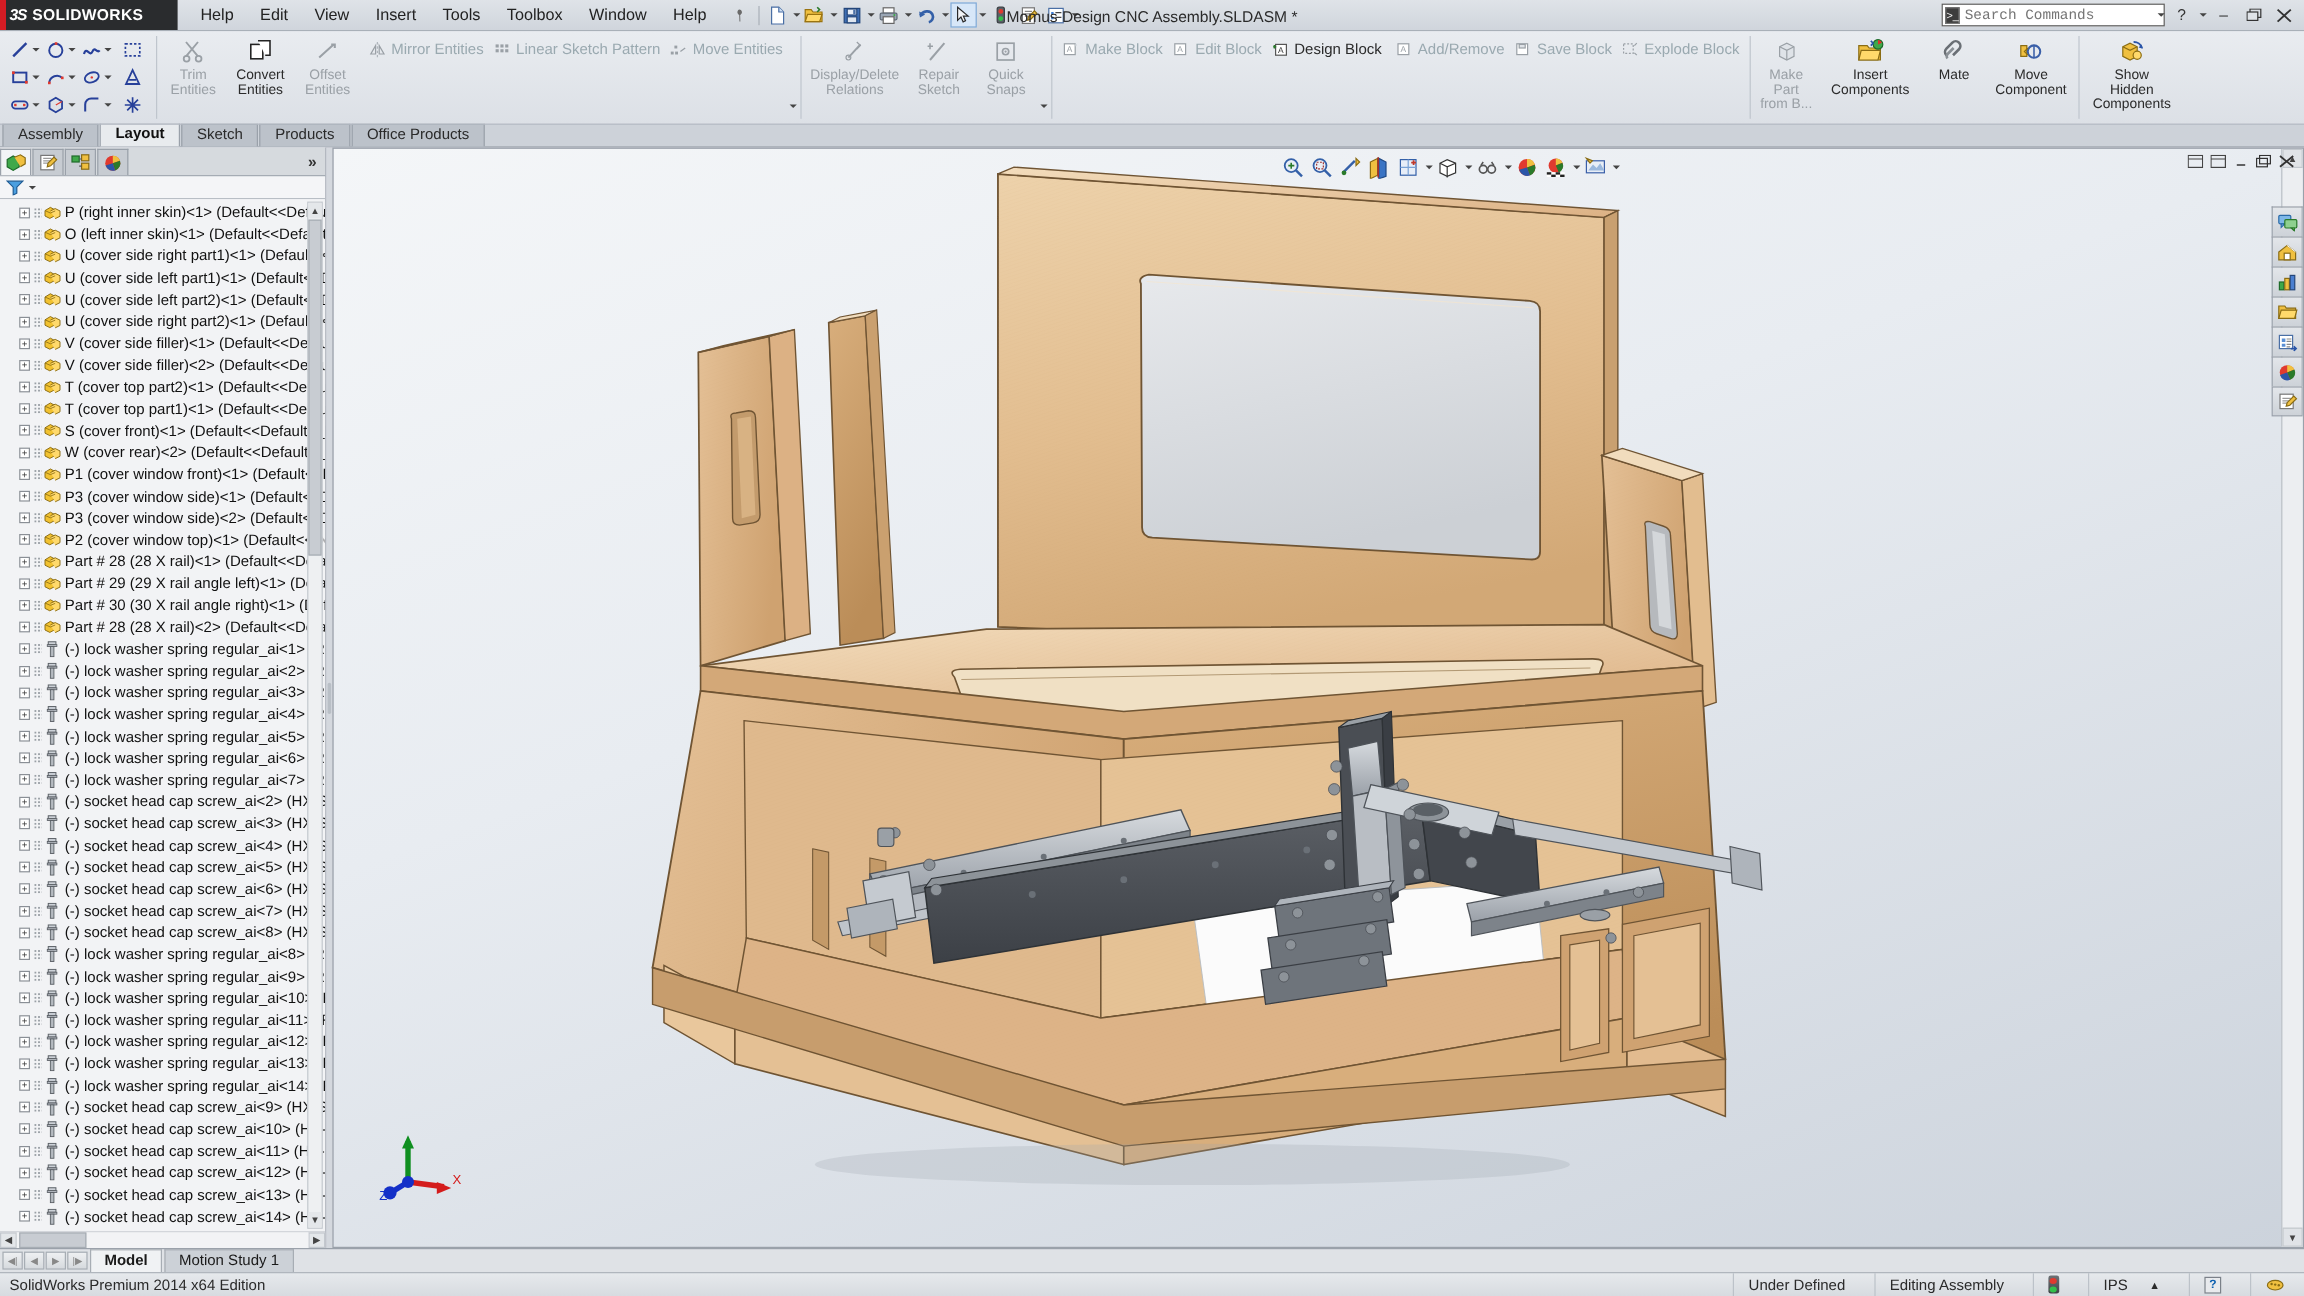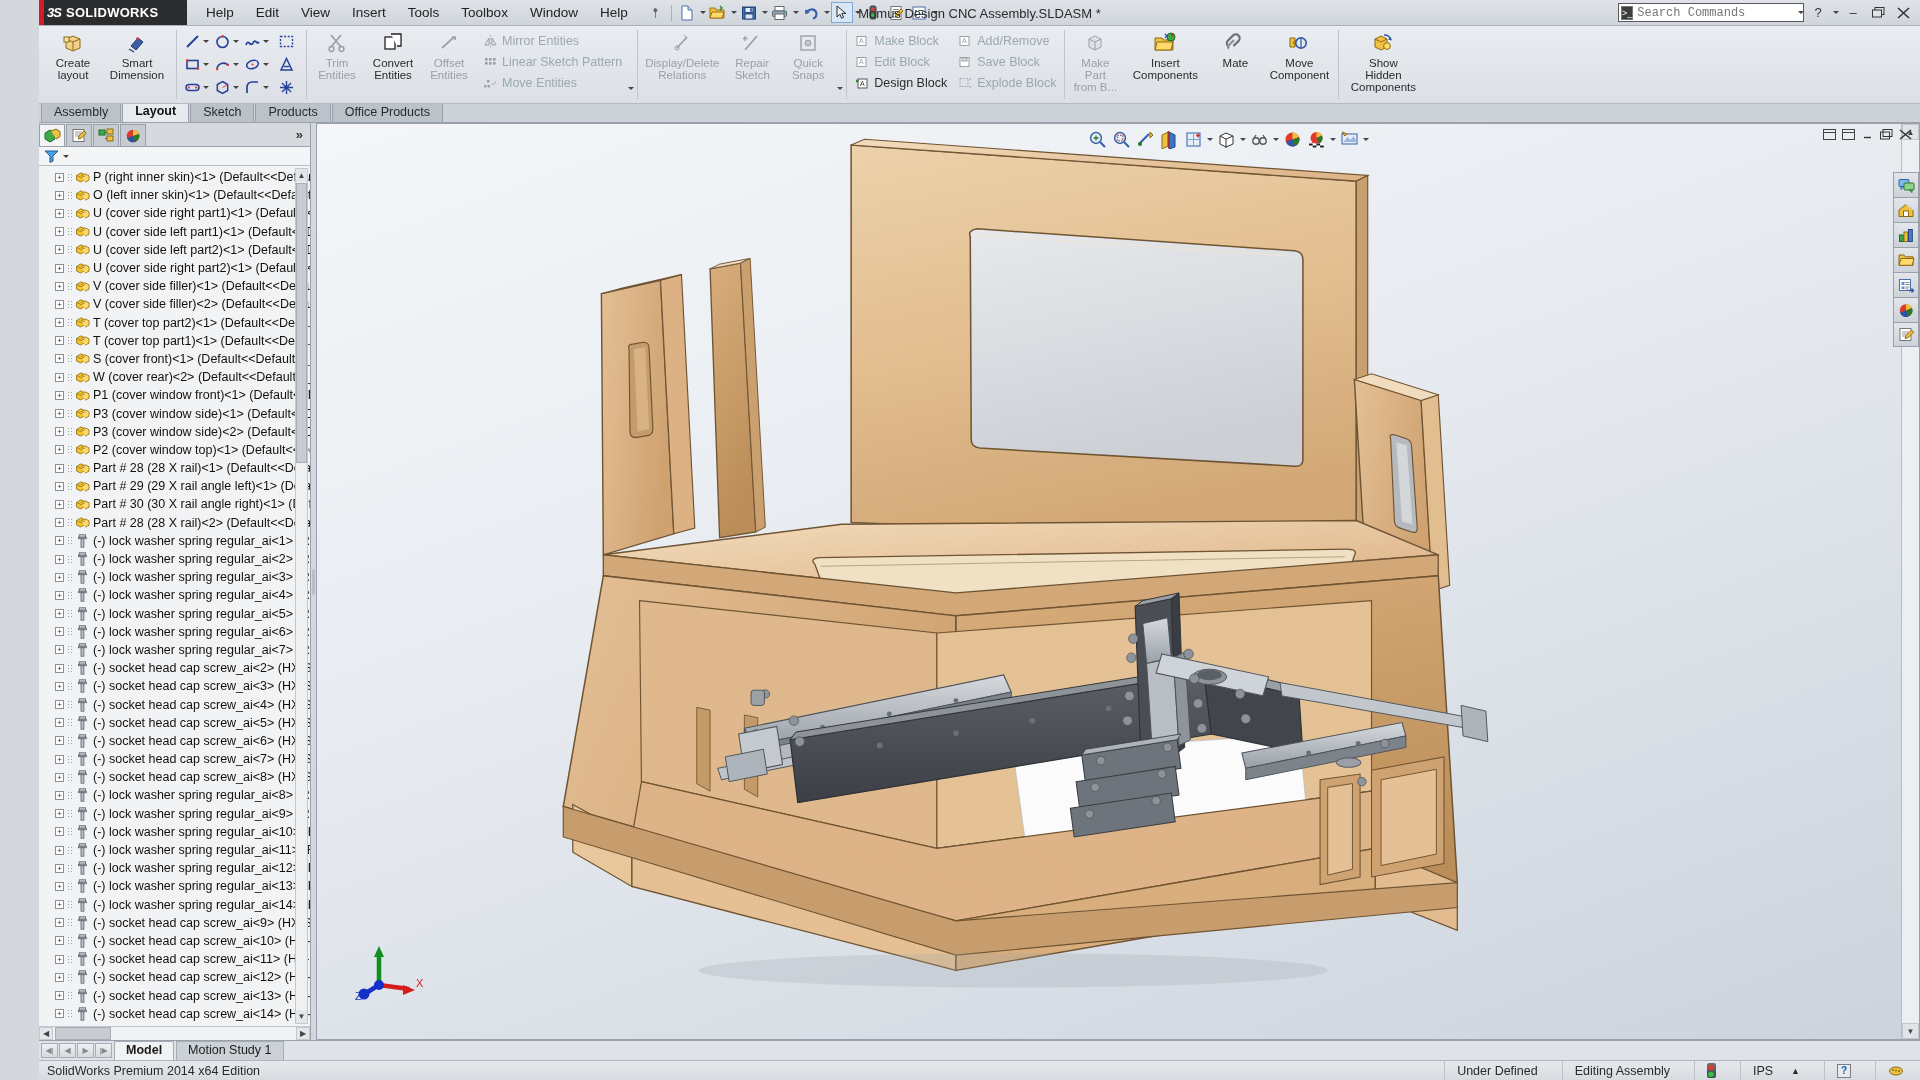--- a/index.html
+++ b/index.html
@@ -4,21 +4,21 @@
 <style>
   * { box-sizing: border-box; margin:0; padding:0; }
   html,body{ width:1920px; height:1080px; overflow:hidden; }
   body{
     font-family:"Liberation Sans", sans-serif;
     font-size:13px;
     color:#1a1a1a;
     background:#d4d8de;
     -webkit-font-smoothing:antialiased;
   }
-  .app{ position:relative; width:1920px; height:1080px; display:flex; flex-direction:column;padding-left:39px; }
+  .app{ position:relative; width:1920px; height:1080px; display:flex; flex-direction:column; }
 
   
   .titlebar{
     height:26px; display:flex; align-items:stretch;
     background:linear-gradient(#dfe3e8,#d0d5dc);
     border-bottom:1px solid #a9b0b8;
     position:relative;
   }
   .sw-logo{
     width:148px; background:#2a2c2e; display:flex; align-items:center;
@@ -60,21 +60,21 @@
   }
   .bigbtn{
     width:56px; display:flex; flex-direction:column; align-items:center; padding:3px 2px;
     text-align:center; font-size:11.5px; line-height:12px; color:#2b2b2b; cursor:default;
   }
   .bigbtn .ic{ height:24px; display:flex; align-items:center; justify-content:center; margin-bottom:2px;}
   .bigbtn.dis{ color:#9aa0a6; }
   .bigbtn.wide{ width:72px; }
   .bigbtn.xwide{ width:84px; }
 
-  .smallcol{ display:flex; flex-direction:column; gap:1px; padding:3px 2px; }
+  .smallcol{ display:flex; flex-direction:row; gap:1px; padding:3px 2px; }
   .smallrow{ display:flex; align-items:center; gap:3px; font-size:12.5px; color:#2b2b2b; height:20px; padding:0 3px; cursor:default;}
   .smallrow.dis{ color:#9aa9b0; }
   .smallrow .ic{ width:17px;height:17px;display:flex;align-items:center;justify-content:center;}
   .sketchgrid{ display:grid; grid-template-columns:repeat(4, 30px); grid-auto-rows:23px; align-content:start; padding:2px;}
   .sgi{ display:flex; align-items:center; justify-content:center; gap:1px;}
 
   
   .tabstrip{
     height:19px; background:#cdd2d9; display:flex; align-items:flex-end; padding-left:2px;
     border-bottom:1px solid #9aa1aa;
@@ -285,44 +285,20 @@
       <div class="winbtn">
         <svg width="13" height="12" viewBox="0 0 13 12">
             <path d="M1 1L12 11M12 1L1 11" stroke="#333" stroke-width="1.6"></path>
           </svg>
       </div>
     </div>
   </div>
 
   <div class="ribbon">
 
-    <div class="rgroup" style="padding-left:6px;">
-      <div class="bigbtn">
-        <div class="ic">
-          <svg width="22" height="22" viewBox="0 0 22 22">
-              <path d="M4 7l7-3 7 3v9l-7 3-7-3z" fill="#f2d08a" stroke="#8a6c14"></path>
-              <path d="M4 7l7 3 7-3M11 10v9" fill="none" stroke="#8a6c14"></path>
-              <rect x="2" y="5" width="5" height="5" fill="#f7e3b0" stroke="#8a6c14"></rect>
-            </svg>
-        </div>
-        <span>Create</span>
-        <span>layout</span>
-      </div>
-      <div class="bigbtn wide">
-        <div class="ic">
-          <svg width="22" height="22" viewBox="0 0 22 22">
-              <path d="M5 14l7-8 5 4-7 8z" fill="#3a5fa8" stroke="#203a6b"></path>
-              <path d="M3 17l5 3" stroke="#203a6b" stroke-width="1.3"></path>
-              <circle cx="11.5" cy="6.5" r="1.3" fill="#e03a2f"></circle>
-            </svg>
-        </div>
-        <span>Smart</span>
-        <span>Dimension</span>
-      </div>
-    </div>
 
     <div class="rgroup">
       <div class="sketchgrid">
         <div class="sgi">
             <svg width="17" height="17" viewBox="0 0 17 17">
               <path d="M3 14L14 3" stroke="#27409a" stroke-width="2"></path>
             </svg>
             <span class="caret"></span>
           </div>
         <div class="sgi">

